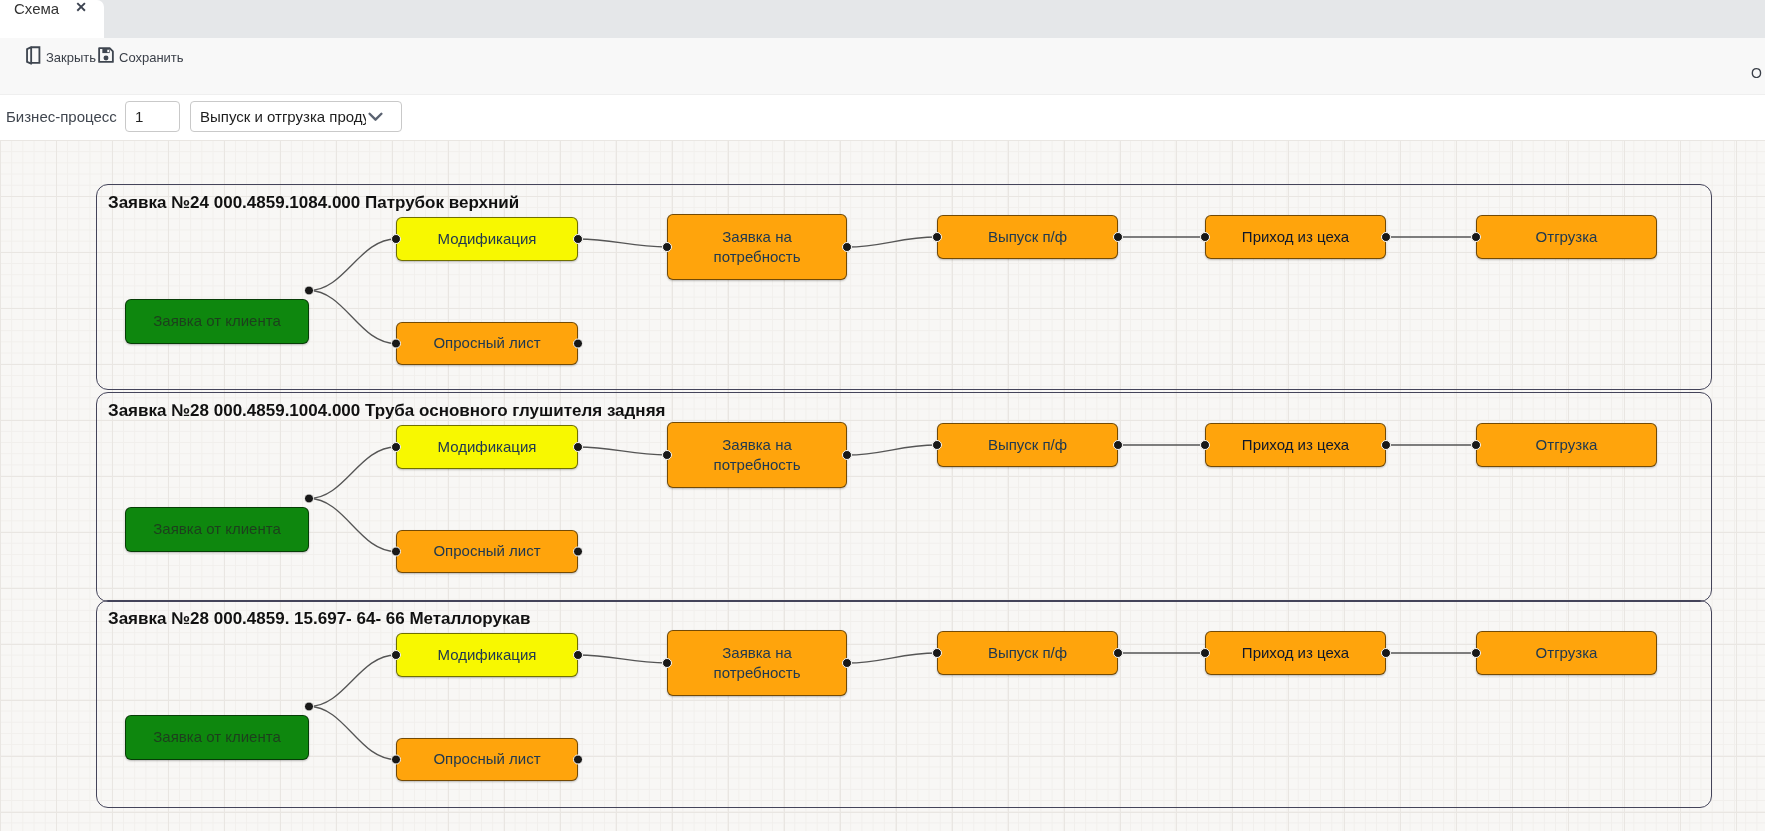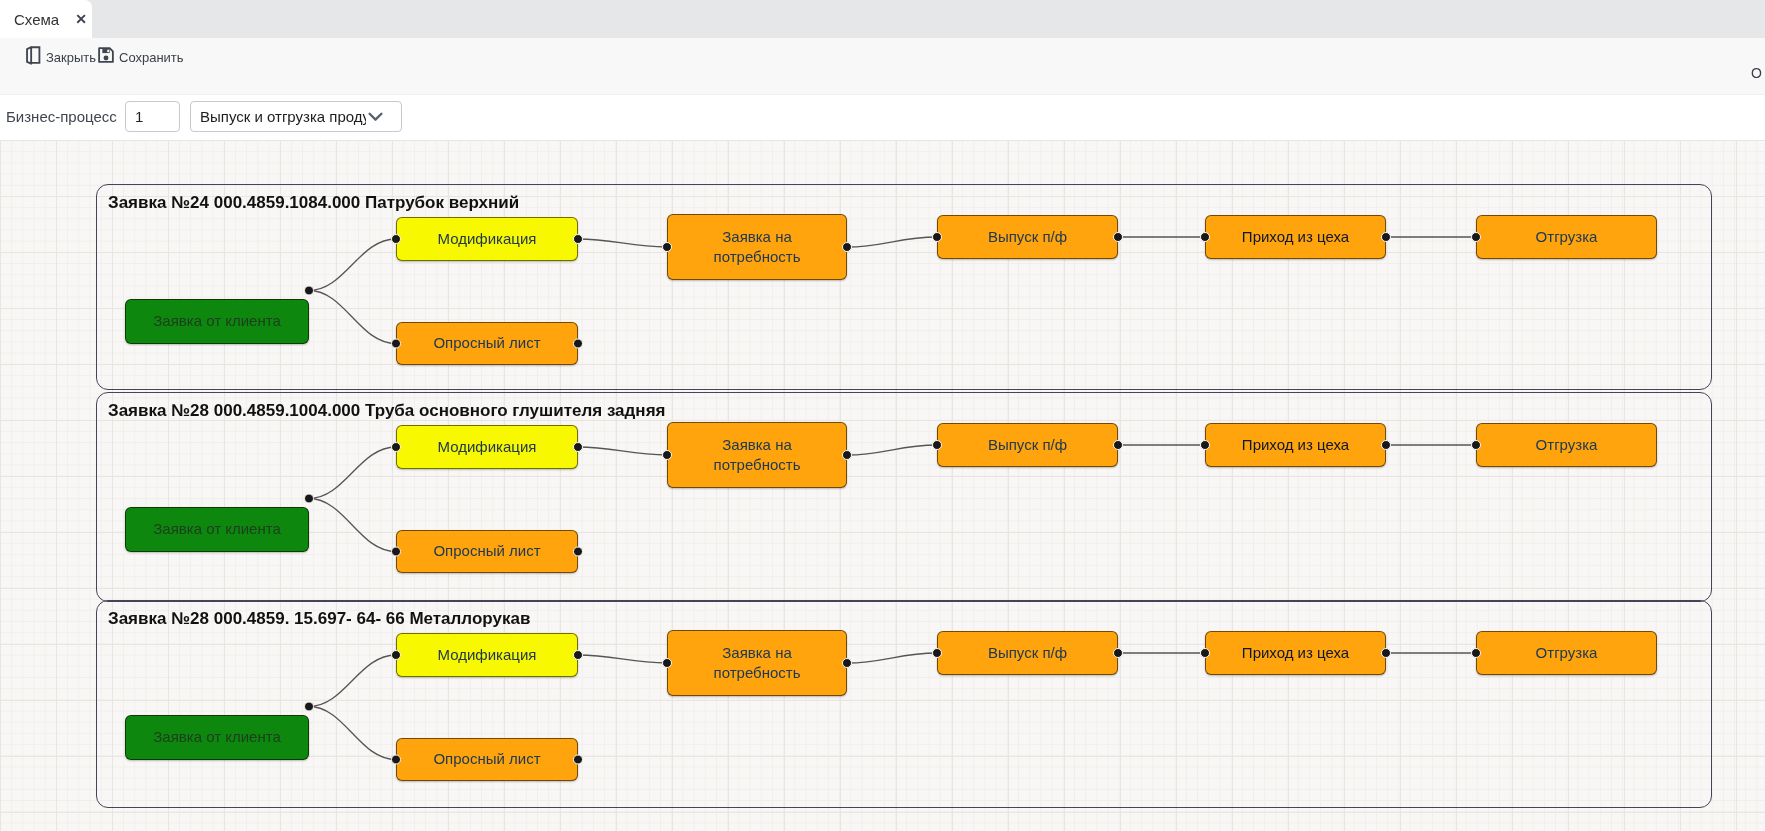--- a/index.html
+++ b/index.html
@@ -1,22 +1,22 @@
 <!DOCTYPE html>
 <html><head>
 <meta charset="utf-8">
 <style>
   html,body{margin:0;padding:0;}
   body{font-family:"Liberation Sans",sans-serif;background:#fff;}
   .page{position:relative;width:1765px;height:831px;overflow:hidden;background:#fff;}
 
   
   .tabbar{position:absolute;left:0;top:0;width:100%;height:38px;background:#e5e7e9;}
-  .tab{position:absolute;left:0;top:0;width:92px;height:38px;background:#fff;
-       border-radius:0 7px 0 0;display:flex;align-items:center;gap:16px;
+  .tab{position:absolute;left:0;top:0;width:104px;height:38px;background:#fff;
+       border-radius:0 7px 0 0;display:flex;align-items:flex-start;gap:16px;
        padding-left:14px;box-sizing:border-box;font-size:15px;color:#333;}
   .tab-close{font-size:14px;font-weight:bold;color:#3c4350;cursor:pointer;line-height:1;}
 
   
   .toolbar{position:absolute;left:0;top:38px;width:100%;height:57px;background:#f8f8f8;
            border-bottom:1px solid #efefef;box-sizing:border-box;}
   .tbtn{position:absolute;top:6px;display:flex;flex-direction:row;align-items:center;
         gap:2px;cursor:pointer;color:#3a3f48;}
   .tbtn .lbl{font-size:13px;color:#3a3f48;}
   .tbtn-close{left:22px;}

